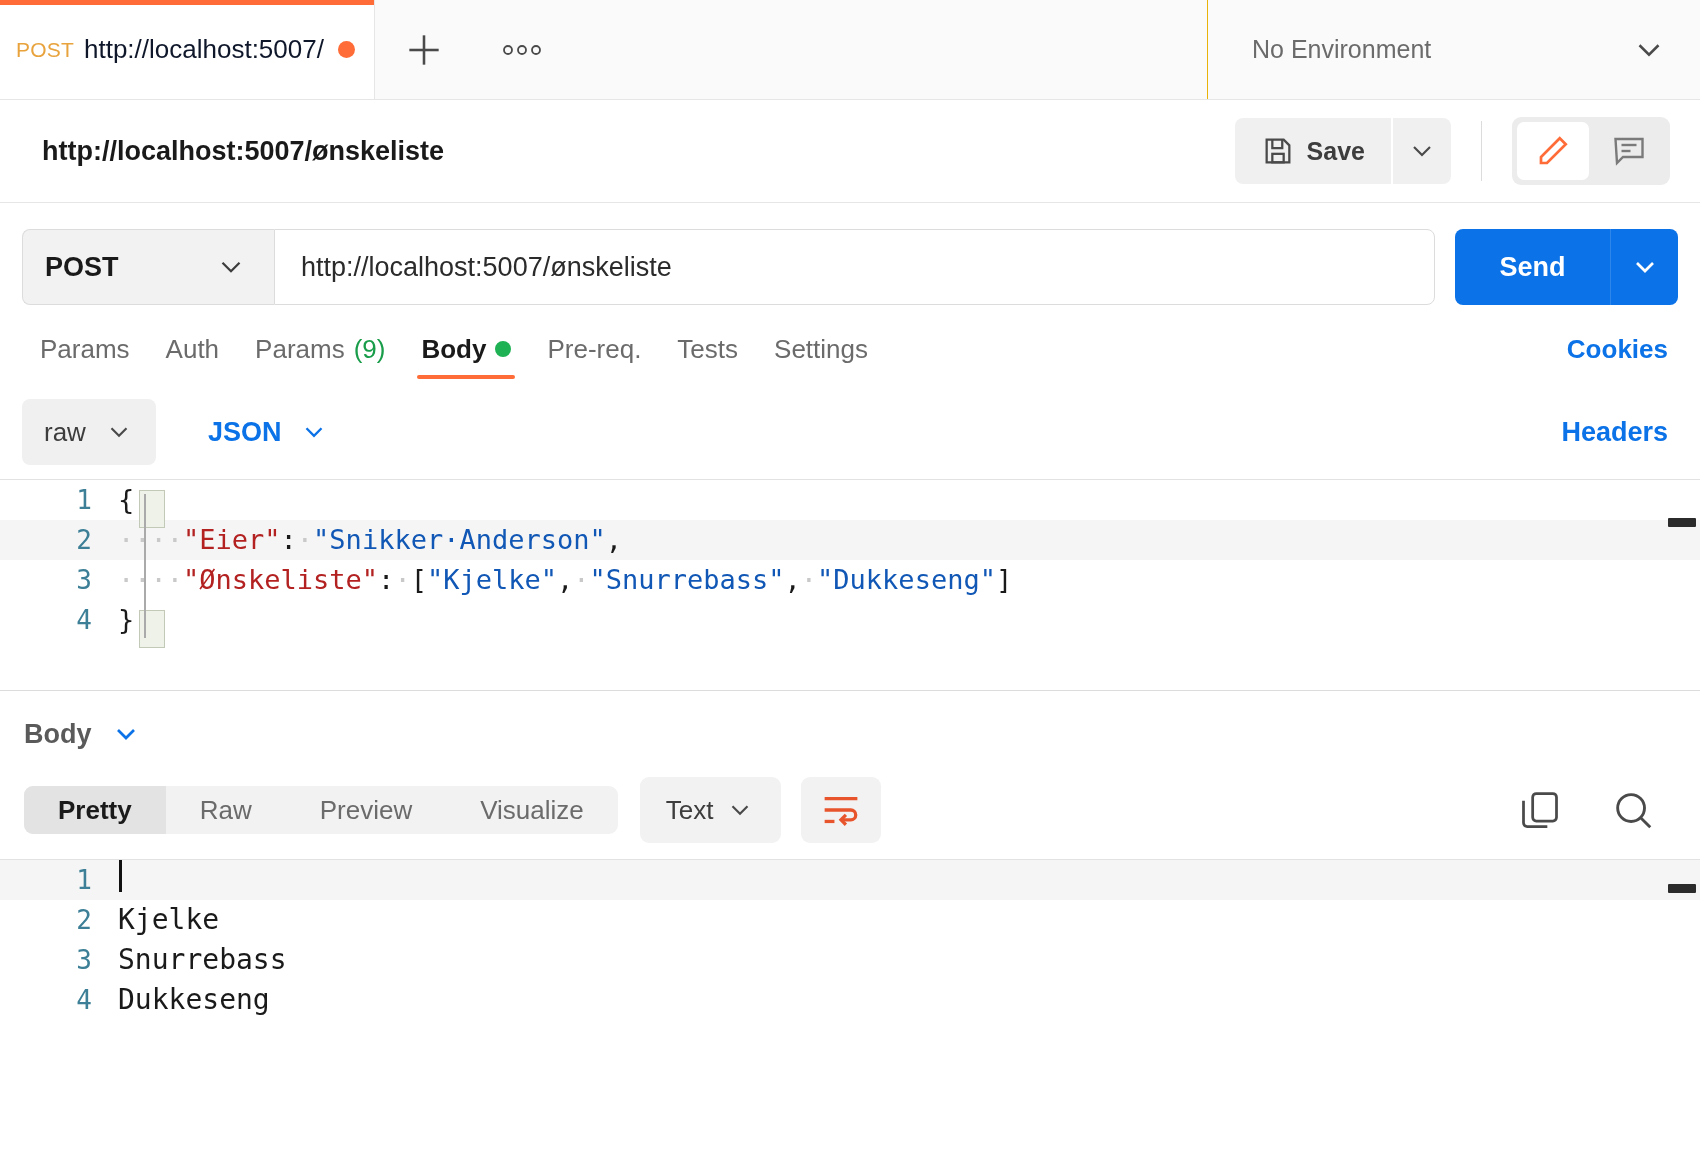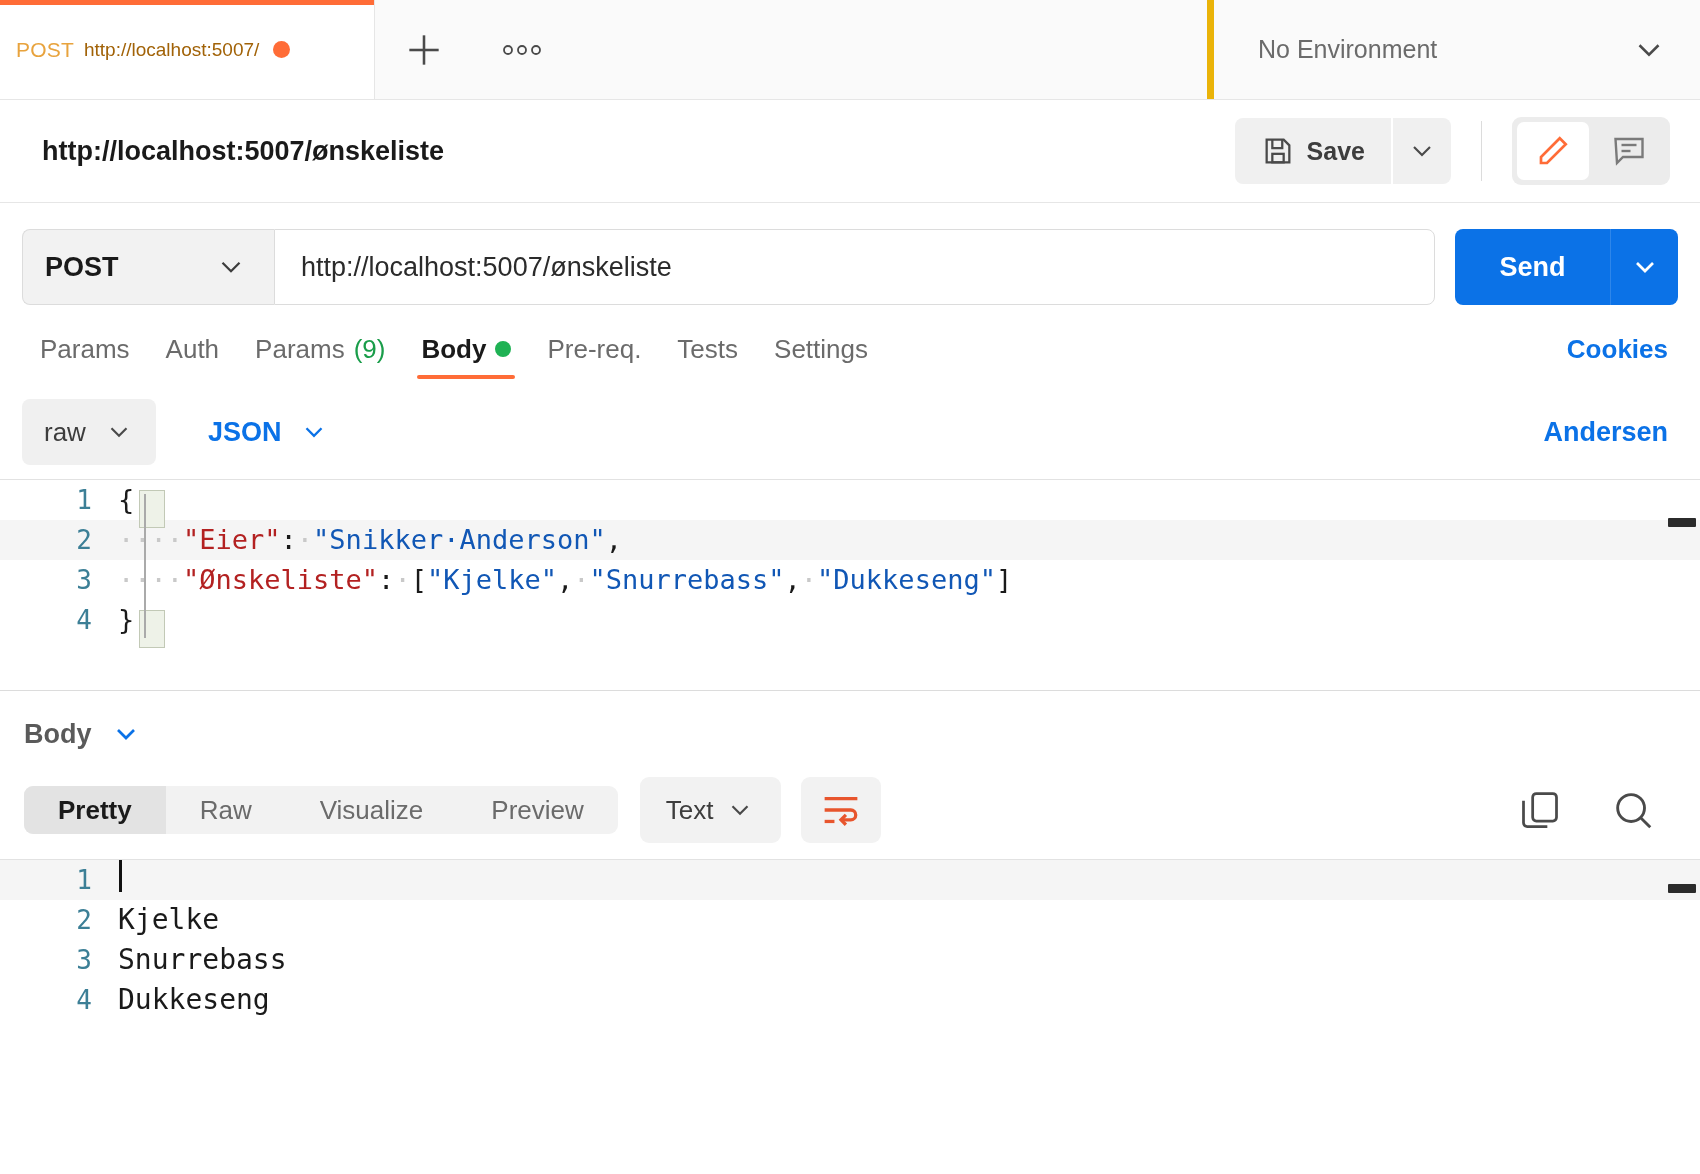--- a/index.html
+++ b/index.html
@@ -37,22 +37,22 @@
     height: 5px;
     background: #ff6c37;
   }
   .tab-method {
     color: #e8a33d;
     font-size: 21px;
     font-weight: 400;
     letter-spacing: .2px;
   }
   .tab-url {
-    color: #a16207;
-    font-size: 19px;
+    color: #0f172a;
+    font-size: 26px;
     font-weight: 400;
     white-space: nowrap;
   }
   .tab-dot {
     width: 17px; height: 17px;
     border-radius: 50%;
     background: #ff6c37;
     flex: none;
     margin-left: 4px;
   }
@@ -66,21 +66,21 @@
     display: flex; align-items: center; justify-content: center;
     background: #fafafa;
     color: #6b6b6b;
     font-size: 26px;
     letter-spacing: 1px;
   }
   .tabbar-spacer { flex: 1; background: #fafafa; }
   .env-select {
     width: 493px;
     background: #fafafa;
-    border-left: 7px solid #eab308;
+    border-left: 1px solid #eab308;
     display: flex;
     align-items: center;
     justify-content: space-between;
     padding: 0 32px 0 44px;
   }
   .env-label { color: #6b6b6b; font-size: 25px; }
 
   
   .namerow {
     height: 103px;
@@ -506,21 +506,21 @@
     <svg width="30" height="30" viewBox="0 0 24 24" fill="none" stroke="#4a4a4a" stroke-width="1.7">
       <polyline points="6 9 12 15 18 9"></polyline>
     </svg>
   </div>
   <div class="json-pill">
     <span>JSON</span>
     <svg width="30" height="30" viewBox="0 0 24 24" fill="none" stroke="#0b72e7" stroke-width="1.9">
       <polyline points="6 9 12 15 18 9"></polyline>
     </svg>
   </div>
-  <div class="beautify">Andersen</div>
+  <div class="beautify">Headers</div>
 </div>
 
 <div class="editor req-editor">
   <div class="fold-brace" style="top:10px"></div>
   <div class="fold-brace" style="top:130px"></div>
   <div class="foldbar"></div>
 
   <div class="code-row">
     <span class="gutter">1</span>
     <span class="code-text"><span class="k-punc">{</span></span>
@@ -546,22 +546,22 @@
     <svg width="32" height="32" viewBox="0 0 24 24" fill="none" stroke="#0b72e7" stroke-width="2">
       <polyline points="6 9 12 15 18 9"></polyline>
     </svg>
   </div>
 </div>
 
 <div class="resptabs">
   <div class="pill-group">
     <div class="ptab active">Pretty</div>
     <div class="ptab">Raw</div>
+    <div class="ptab">Preview</div>
     <div class="ptab">Visualize</div>
-    <div class="ptab">Preview</div>
   </div>
   <div class="text-pill">
     <span>Text</span>
     <svg width="30" height="30" viewBox="0 0 24 24" fill="none" stroke="#4a4a4a" stroke-width="1.7">
       <polyline points="6 9 12 15 18 9"></polyline>
     </svg>
   </div>
   <div class="wrap-btn">
     <svg width="40" height="36" viewBox="0 0 24 22" fill="none" stroke="#e8552d" stroke-width="2">
       <line x1="2" y1="4" x2="22" y2="4"></line>

